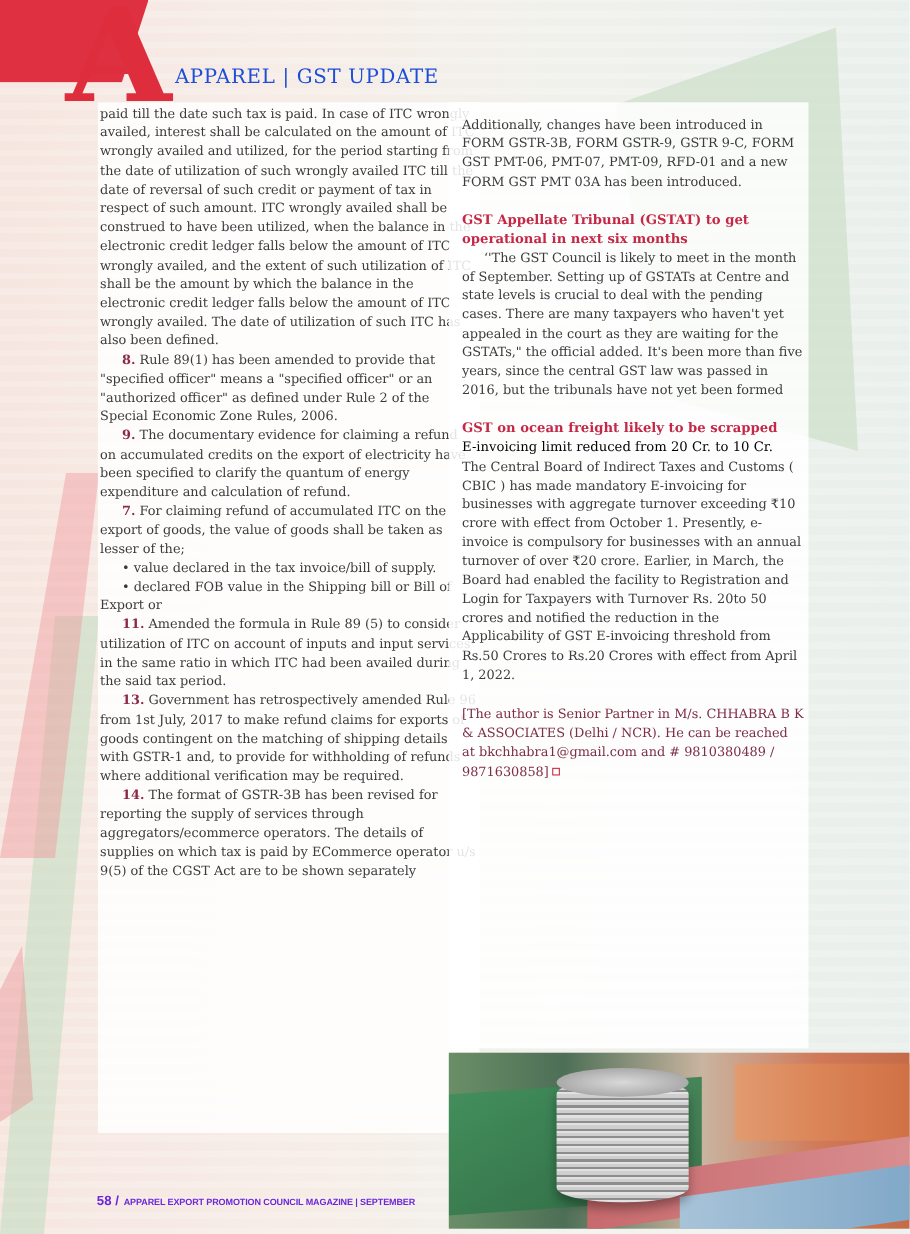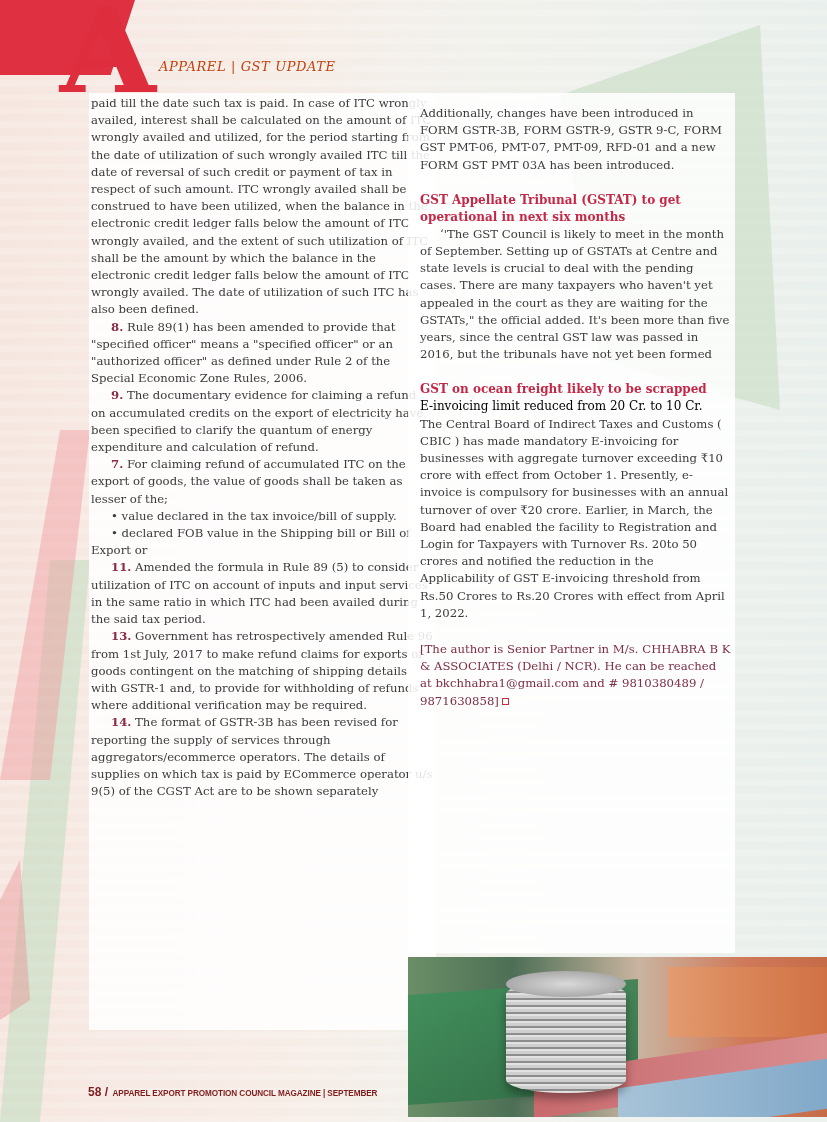--- a/index.html
+++ b/index.html
@@ -19,23 +19,22 @@
     clip-path: polygon(0 0, 100% 0, 82% 100%, 0 100%);
   }
   .letter-a {
     position: absolute; left: 62px; top: -8px;
     font-family: "DejaVu Serif", serif; font-weight: bold;
     font-size: 118px; line-height: 1; color: #de2e3e;
     transform: scaleX(1.05);
   }
   .header-title {
     position: absolute; left: 159px; top: 59px;
-    font-family: "DejaVu Serif", serif; font-size: 13px; letter-spacing: 0.6px;
-    color: #c2410c;
-    font-style: italic;
+    font-family: "DejaVu Serif", serif; font-size: 18px; letter-spacing: 0.6px;
+    color: #1d4ed8;
   }
   .col {
     position: absolute; background: rgba(255,255,255,0.86);
     font-size: 11.7px; line-height: 17.2px; color: #3b3b3b;
     box-sizing: border-box;
   }
   .col-left { left: 89px; top: 93px; width: 347px; height: 937px; padding: 2px 2px 0 2px; }
   .col-right { left: 408px; top: 93px; width: 327px; height: 860px; padding: 12px 4px 0 12px; }
   .col p { margin: 0; }
   .indent { text-indent: 20px; }
@@ -67,21 +66,21 @@
     border-radius: 50% / 12%;
     background: repeating-linear-gradient(180deg, #cfcfcf 0 3px, #8d8d8d 3px 5px, #e2e2e2 5px 7px);
     box-shadow: 0 6px 10px rgba(0,0,0,0.35);
   }
   .coin-top {
     position: absolute; left: 98px; top: 14px; width: 120px; height: 26px; border-radius: 50%;
     background: radial-gradient(ellipse at center, #d9d9d9 0%, #a4a4a4 80%);
   }
   .footer {
     position: absolute; left: 88px; top: 1082px; font-family: "Liberation Sans", sans-serif;
-    color: #7f1d1d;
+    color: #6d28d9;
   }
   .footer .page-num { font-size: 12px; font-weight: bold; }
   .footer .pub { font-size: 8.2px; font-weight: bold; letter-spacing: -0.1px; }
 </style>
 </head>
 <body>
 
 <div class="bg-layer">
   <div class="bg-stripes"></div>
   <svg width="827" height="1122" style="position:absolute;left:0;top:0">

